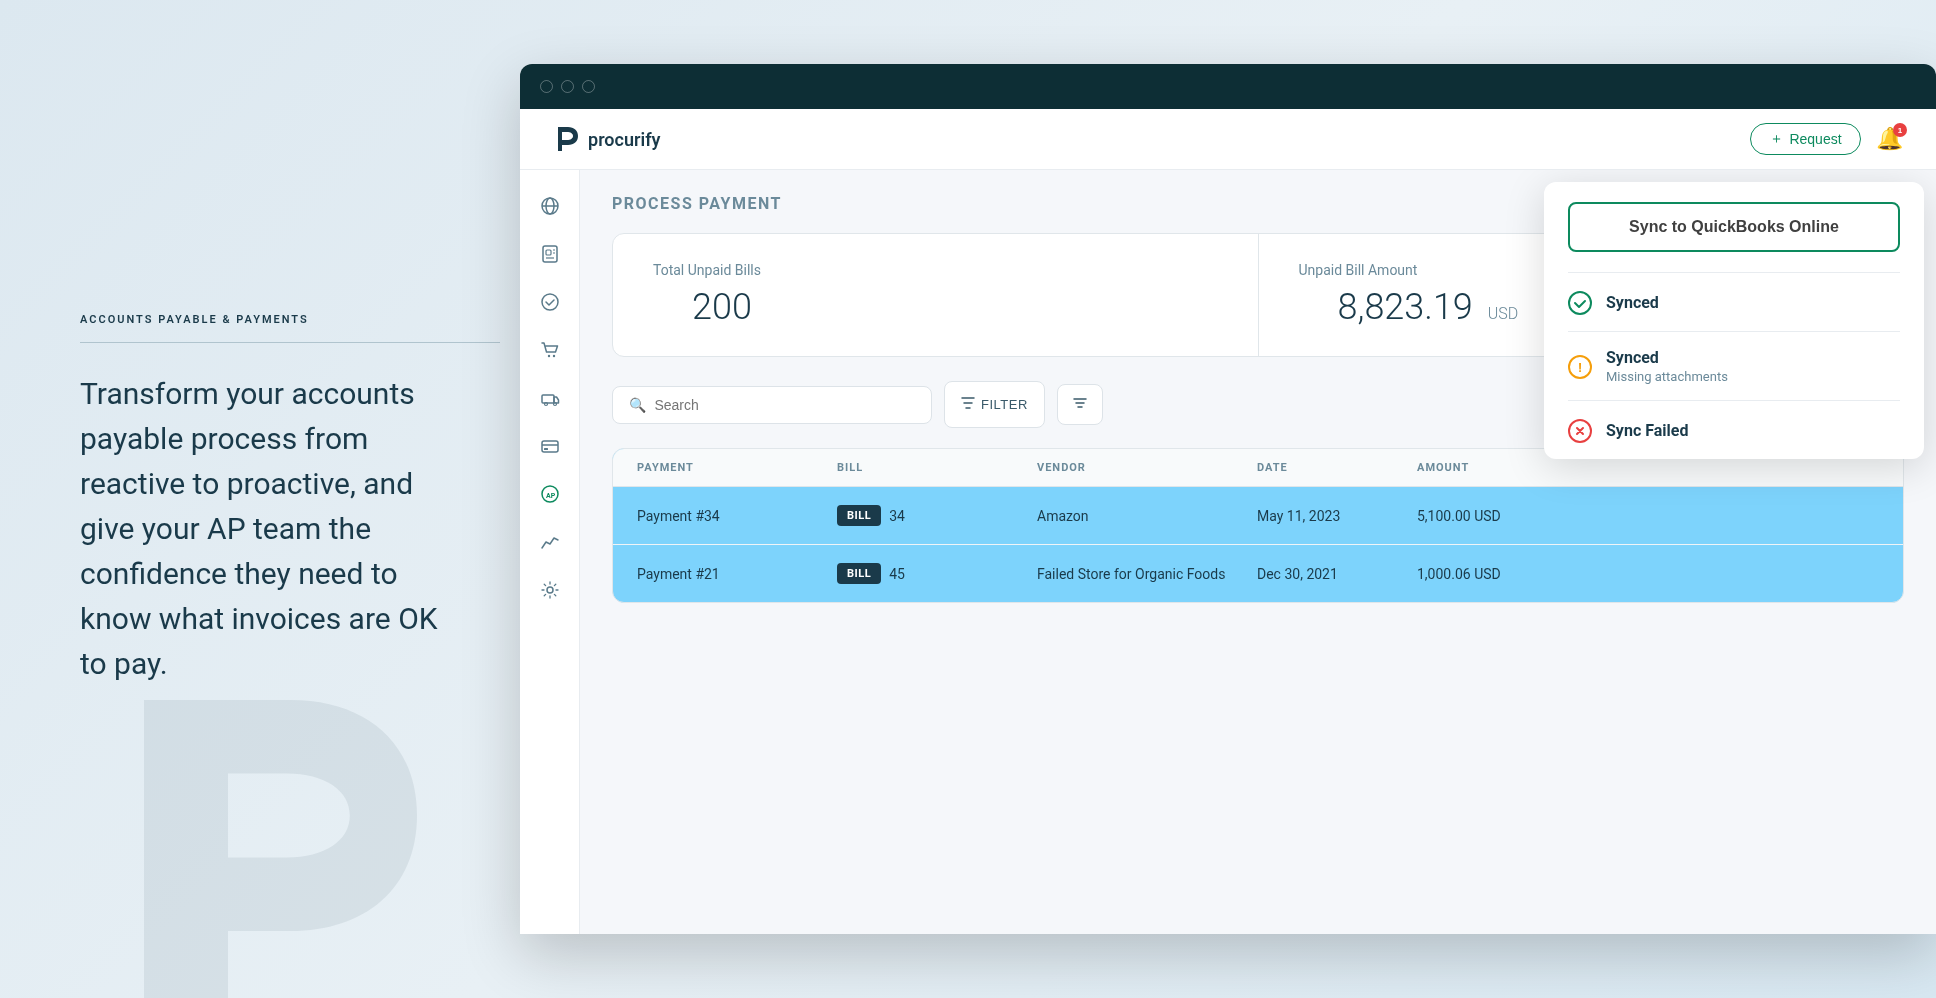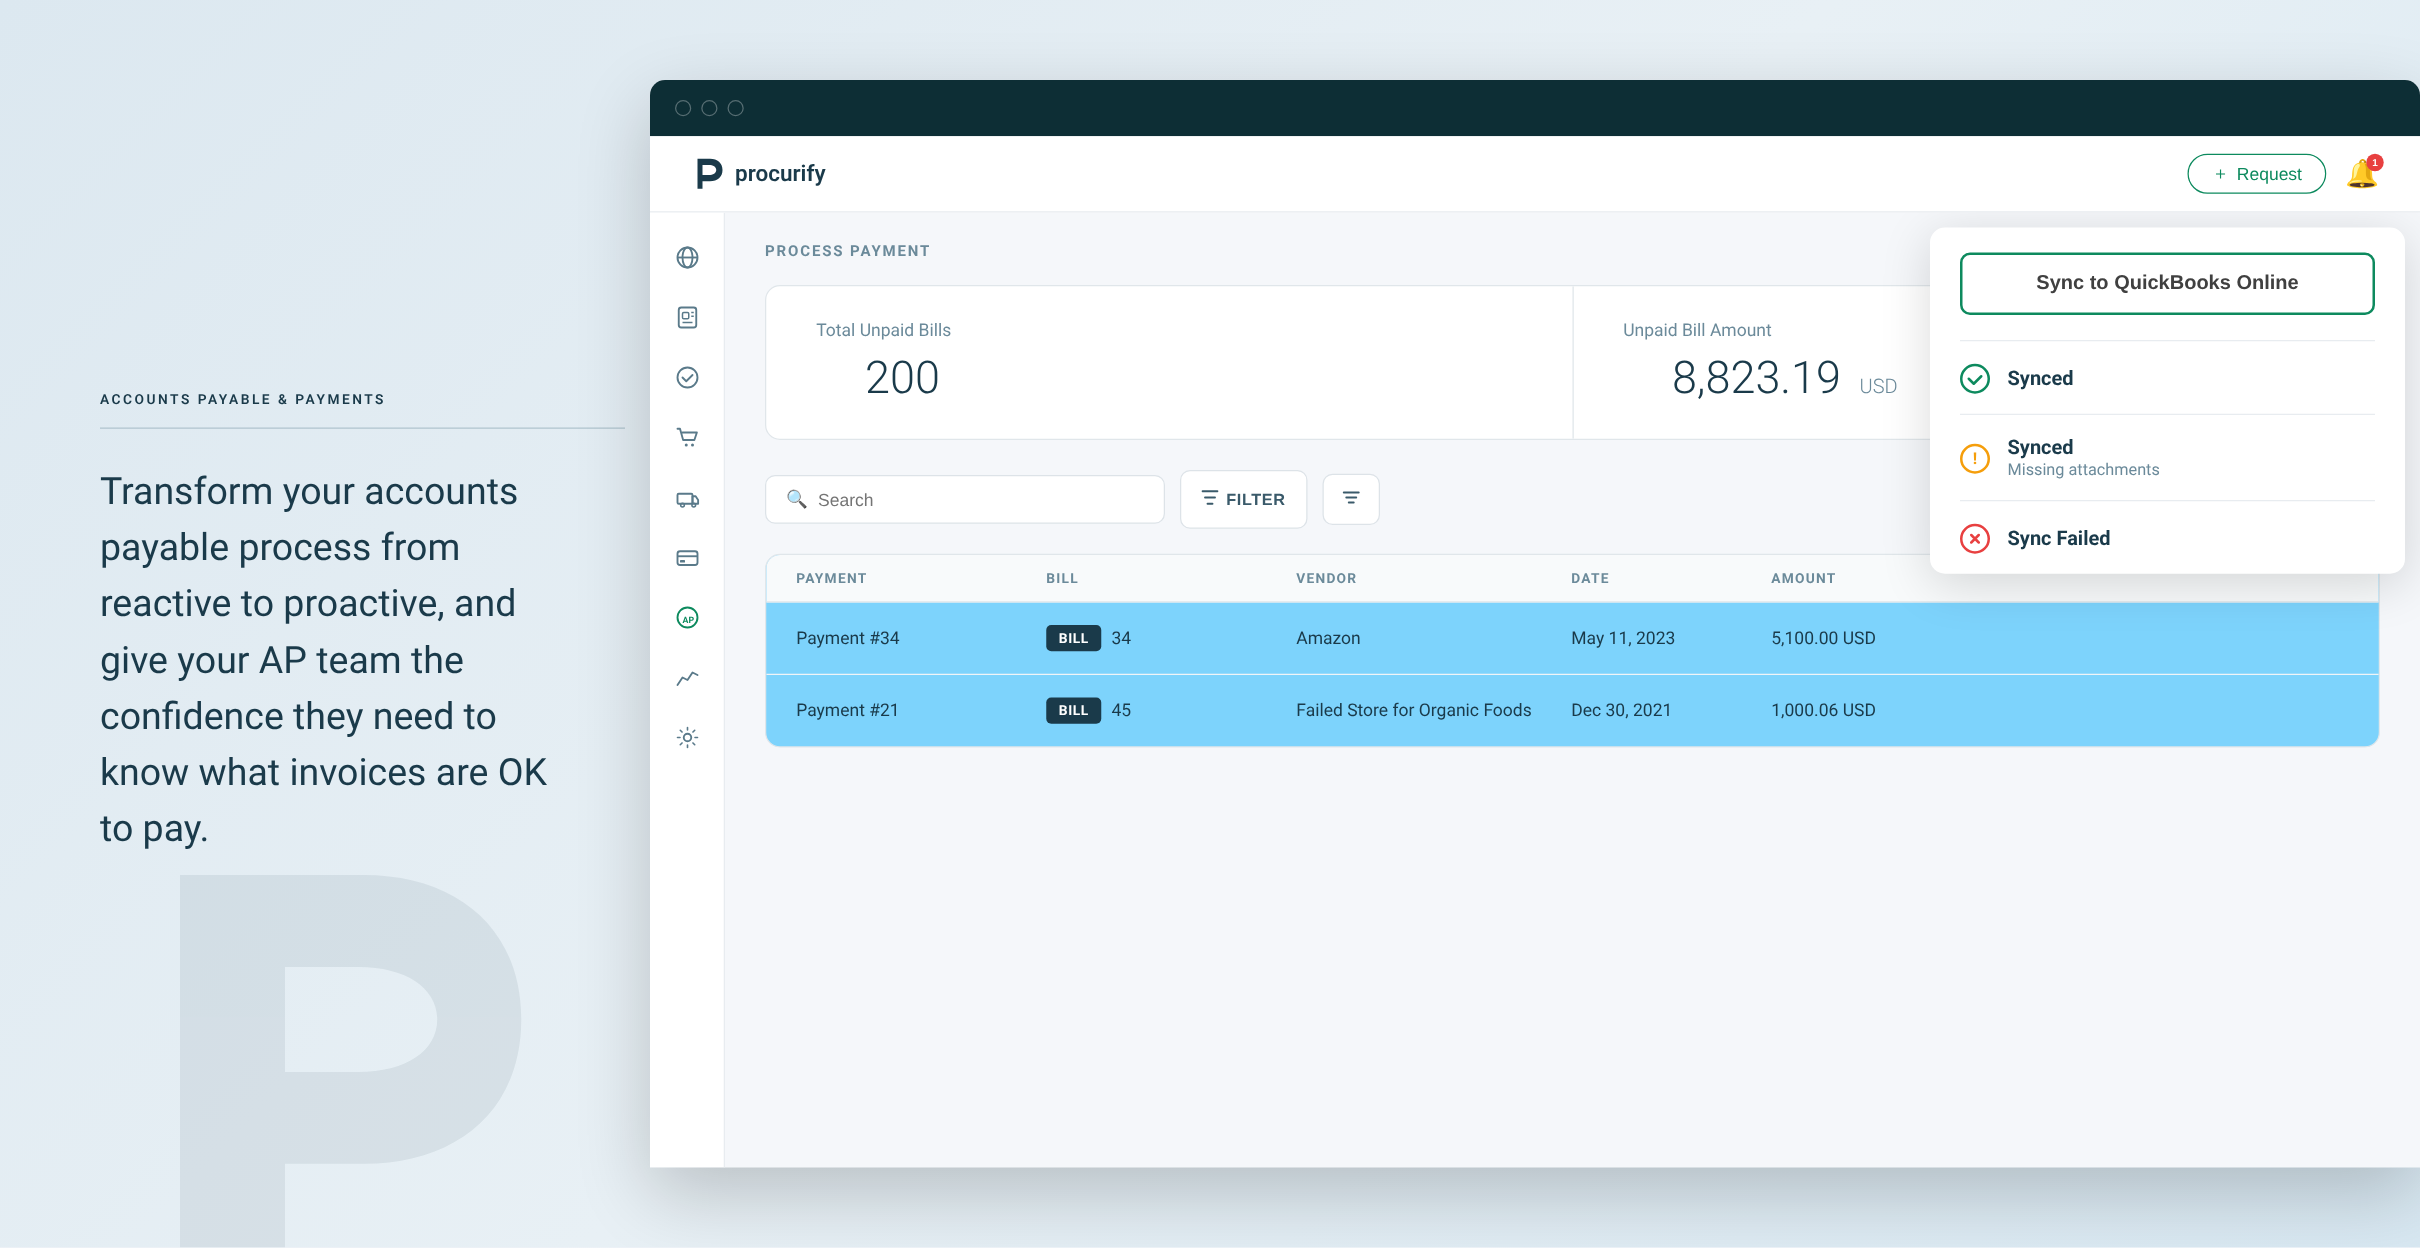--- a/index.html
+++ b/index.html
@@ -216,21 +216,21 @@
       position: relative;
     }
 
     .content-area {
       padding: 24px 32px;
       overflow-y: auto;
       height: 100%;
     }
 
     .page-title {
-      font-size: 12px;
+      font-size: 16px;
       font-weight: 700;
       letter-spacing: 1.5px;
       color: #6b8a9a;
       text-transform: uppercase;
       margin-bottom: 20px;
     }
 
     
     .stats-row {
       display: flex;
@@ -309,21 +309,21 @@
       display: flex;
       align-items: center;
       gap: 6px;
       background: #fff;
       border: 1px solid #dde3e8;
       border-radius: 8px;
       padding: 14px 16px;
       font-size: 13px;
       color: #3a5a6a;
       cursor: pointer;
-      font-weight: 700;
+      font-weight: 400;
       letter-spacing: 0.5px;
     }
 
     .sort-btn {
       background: #fff;
       border: 1px solid #dde3e8;
       border-radius: 8px;
       padding: 10px 14px;
       cursor: pointer;
       color: #3a5a6a;

